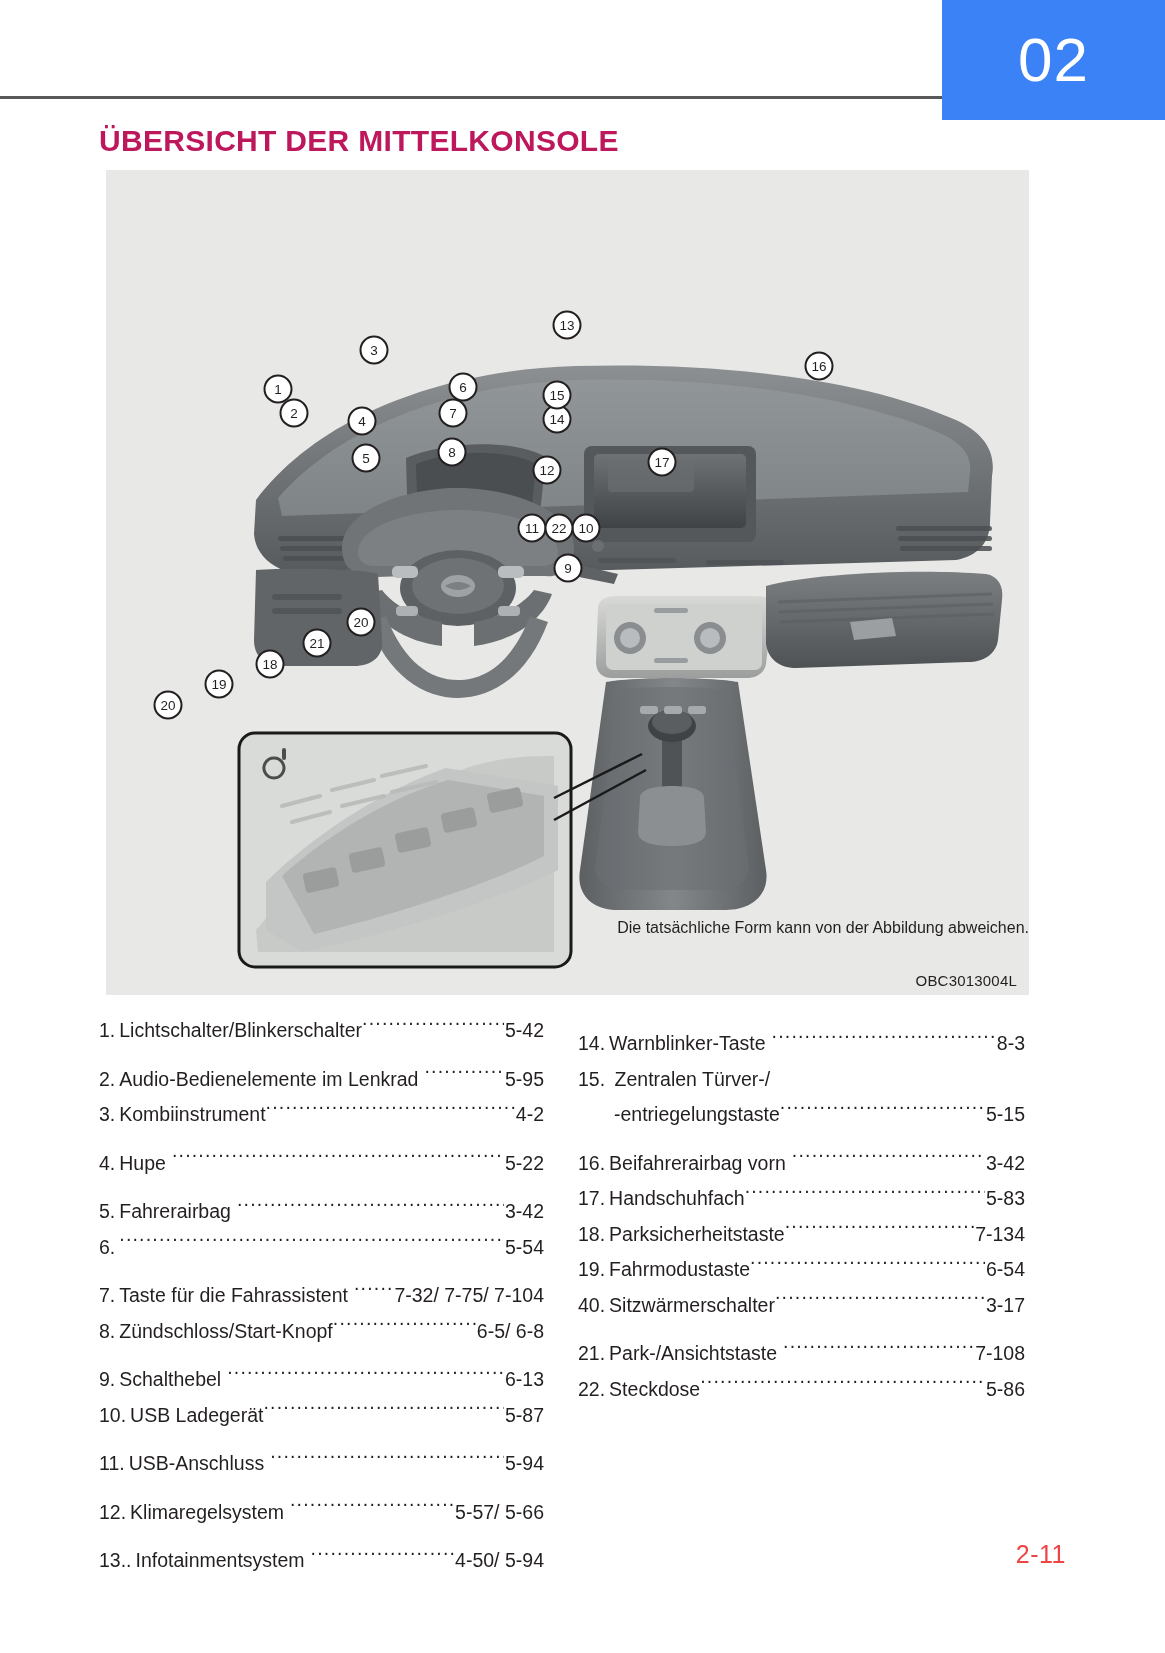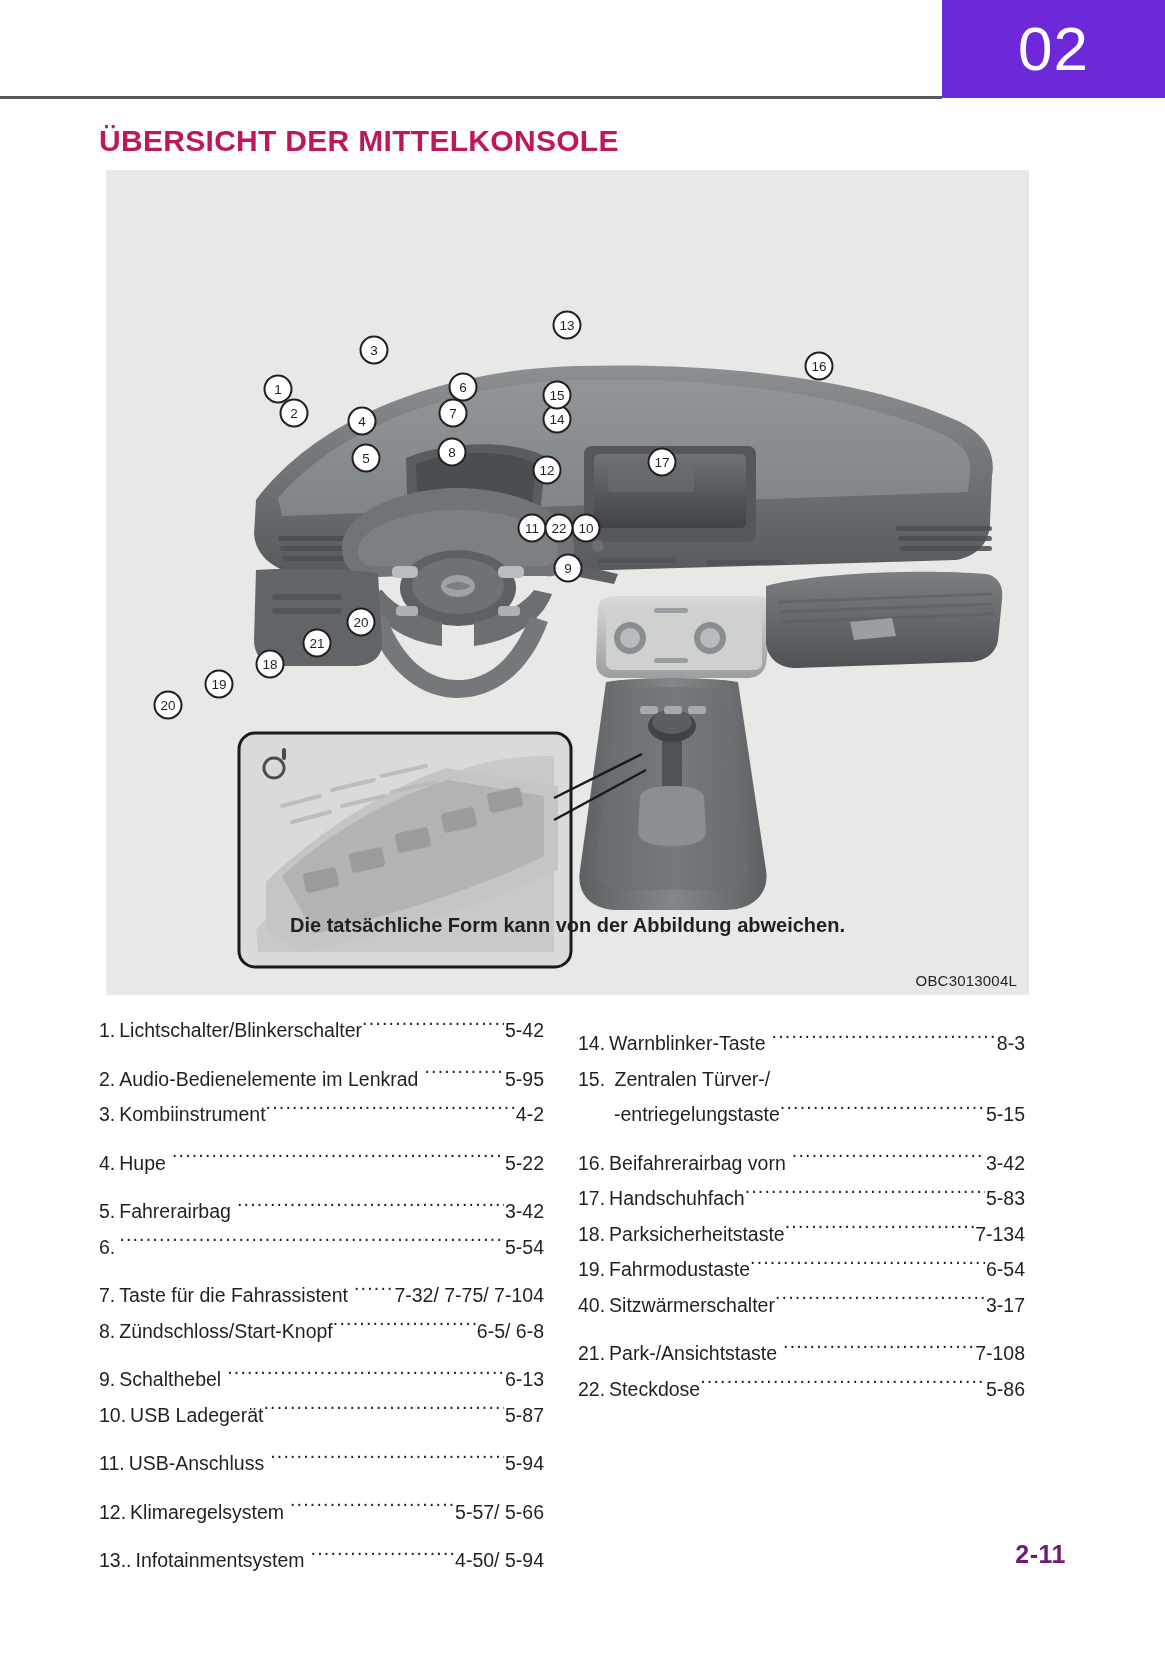--- a/index.html
+++ b/index.html
@@ -16,22 +16,22 @@
     color: #231f20;
     overflow: hidden;
   }
 
   
   .chapter-tab {
     position: absolute;
     top: 0;
     left: 942px;
     width: 223px;
-    height: 98px;
-    background: #6d28d9;
+    height: 120px;
+    background: #3b82f6;
     color: #ffffff;
     display: flex;
     align-items: center;
     justify-content: center;
     box-sizing: border-box;
   }
   .chapter-tab span {
     font-size: 62px;
     font-weight: 300;
     letter-spacing: 1px;
@@ -65,23 +65,23 @@
     left: 106px;
     width: 923px;
     height: 825px;
     background: #e8e8e6;
   }
   .figure-caption {
     position: absolute;
     left: 0;
     right: 0;
     bottom: 58px;
-    text-align: center;
-    font-size: 20px;
-    font-weight: bold;
+    text-align: right;
+    font-size: 16px;
+    font-weight: normal;
     color: #231f20;
   }
   .figure-code {
     position: absolute;
     right: 12px;
     bottom: 6px;
     font-size: 15px;
     color: #231f20;
     letter-spacing: 0.2px;
   }
@@ -141,22 +141,22 @@
 
   
   .gap .label { padding-right: 6px; margin-top: 13px; }
 
   
   .folio {
     position: absolute;
     right: 99px;
     bottom: 84px;
     font-size: 25px;
-    font-weight: bold;
-    color: #701a75;
+    font-weight: normal;
+    color: #ef4444;
     letter-spacing: 0.5px;
   }
 </style>
 </head>
 <body>
 
 <div class="chapter-tab">
   <span>02</span>
 </div>
 <div class="header-rule"></div>

